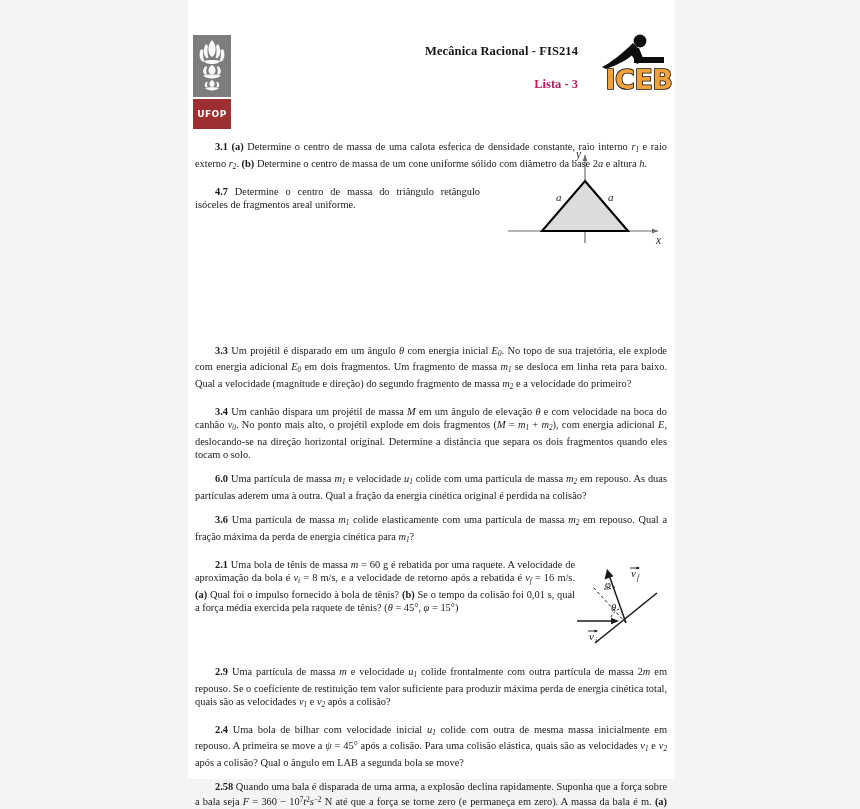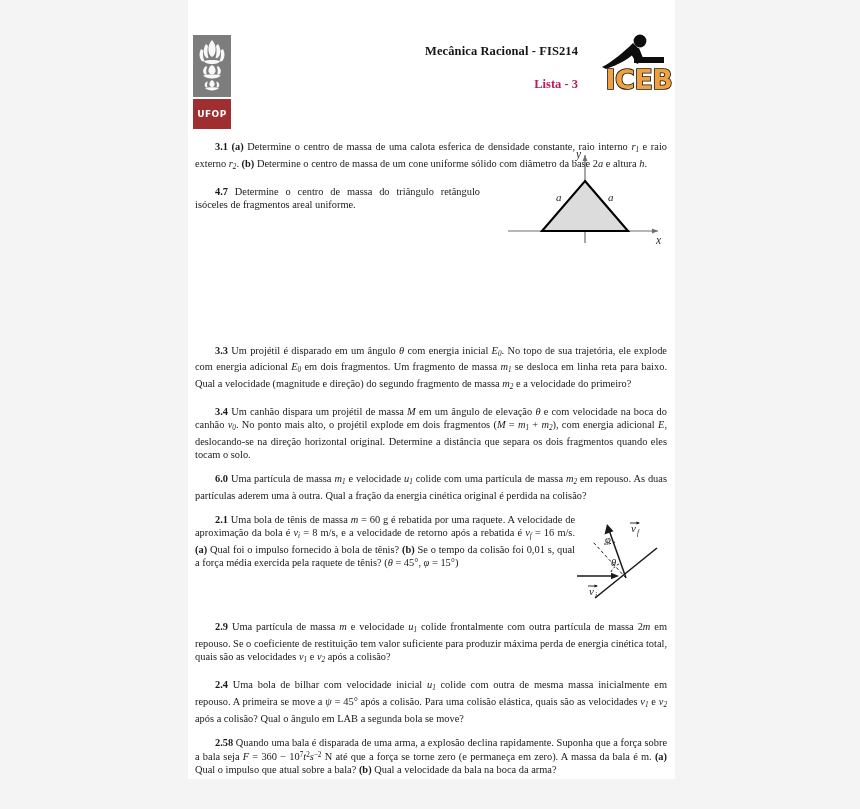--- a/index.html
+++ b/index.html
@@ -274,20 +274,24 @@
       <div class="prob">
         <span class="num">3.4</span>
         <span>Um canhão dispara um projétil de massa <i class="mvar">M</i> em um ângulo de elevação <i class="mvar">θ</i> e com velocidade na boca do canhão <i class="mvar">v</i><sub>0</sub>. No ponto mais alto, o projétil explode em dois fragmentos (<i class="mvar">M</i> = <i class="mvar">m</i><sub>1</sub> + <i class="mvar">m</i><sub>2</sub>), com energia adicional <i class="mvar">E</i>, deslocando-se na direção horizontal original. Determine a distância que separa os dois fragmentos quando eles tocam o solo.</span>
       </div>
 
       <div class="prob">
         <span class="num">6.0</span>
         <span>Uma partícula de massa <i class="mvar">m</i><sub>1</sub> e velocidade <i class="mvar">u</i><sub>1</sub> colide com uma partícula de massa <i class="mvar">m</i><sub>2</sub> em repouso. As duas partículas aderem uma à outra. Qual a fração da energia cinética original é perdida na colisão?</span>
       </div>
 
+      <div class="prob">
+        <span class="num">3.6</span>
+        <span>Uma partícula de massa <i class="mvar">m</i><sub>1</sub> colide elasticamente com uma partícula de massa <i class="mvar">m</i><sub>2</sub> em repouso. Qual a fração máxima da perda de energia cinética para <i class="mvar">m</i><sub>1</sub>?</span>
+      </div>
 
       <div class="prob prob-with-fig">
         <div class="prob-narrow-37">
           <span class="num">2.1</span>
           <span>Uma bola de tênis de massa <i class="mvar">m</i> = 60 g é rebatida por uma raquete. A velocidade de aproximação da bola é <i class="mvar">v</i><sub>i</sub> = 8 m/s, e a velocidade de retorno após a rebatida é <i class="mvar">v</i><sub>f</sub> = 16 m/s. <b>(a)</b> Qual foi o impulso fornecido à bola de tênis? <b>(b)</b> Se o tempo da colisão foi 0,01 s, qual a força média exercida pela raquete de tênis? (<i class="mvar">θ</i> = 45°, <i class="mvar">φ</i> = 15°)</span>
         </div>
         <div class="fig-racket">
           <svg width="90" height="88" viewBox="0 0 90 88">
 
             <line x1="20" y1="82" x2="82" y2="32" stroke="#1a1a1a" stroke-width="1.6"></line>

